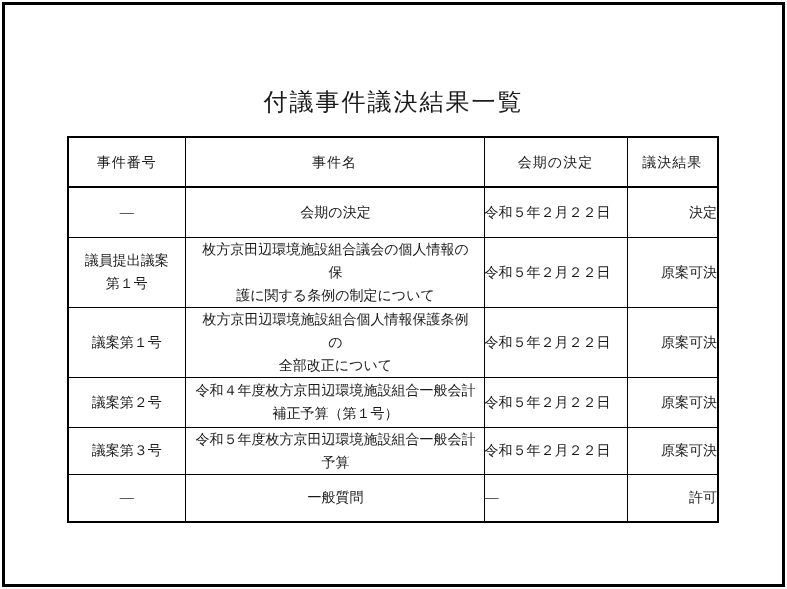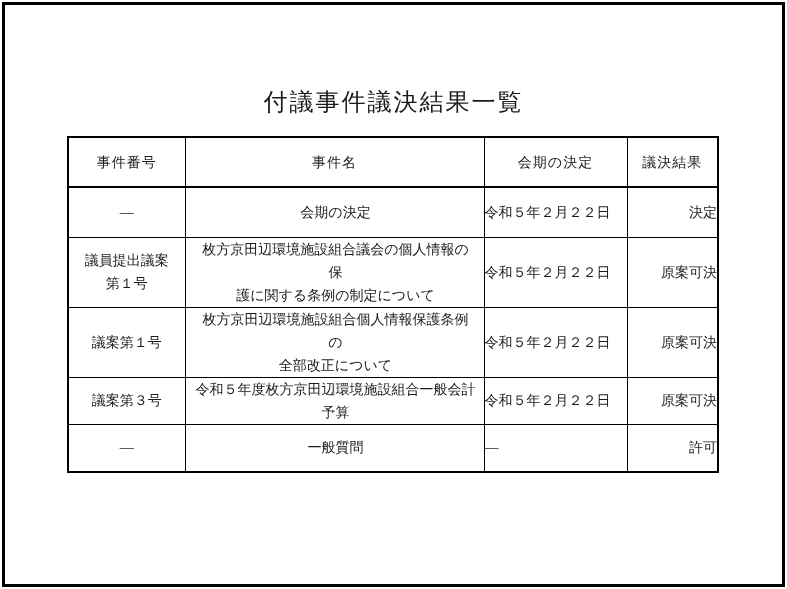--- a/index.html
+++ b/index.html
@@ -109,20 +109,27 @@
       <td class="date">令和５年２月２２日</td>
       <td class="result">原案可決</td>
     </tr>
     <tr class="r2">
       <td class="num">議案第１号</td>
       <td class="name">枚方京田辺環境施設組合個人情報保護条例の
 全部改正について</td>
       <td class="date">令和５年２月２２日</td>
       <td class="result">原案可決</td>
     </tr>
+    <tr class="r3">
+      <td class="num">議案第２号</td>
+      <td class="name">令和４年度枚方京田辺環境施設組合一般会計
+補正予算（第１号）</td>
+      <td class="date">令和５年２月２２日</td>
+      <td class="result">原案可決</td>
+    </tr>
     <tr class="r4">
       <td class="num">議案第３号</td>
       <td class="name">令和５年度枚方京田辺環境施設組合一般会計
 予算</td>
       <td class="date">令和５年２月２２日</td>
       <td class="result">原案可決</td>
     </tr>
     <tr class="r5">
       <td class="num">―</td>
       <td class="name">一般質問</td>

